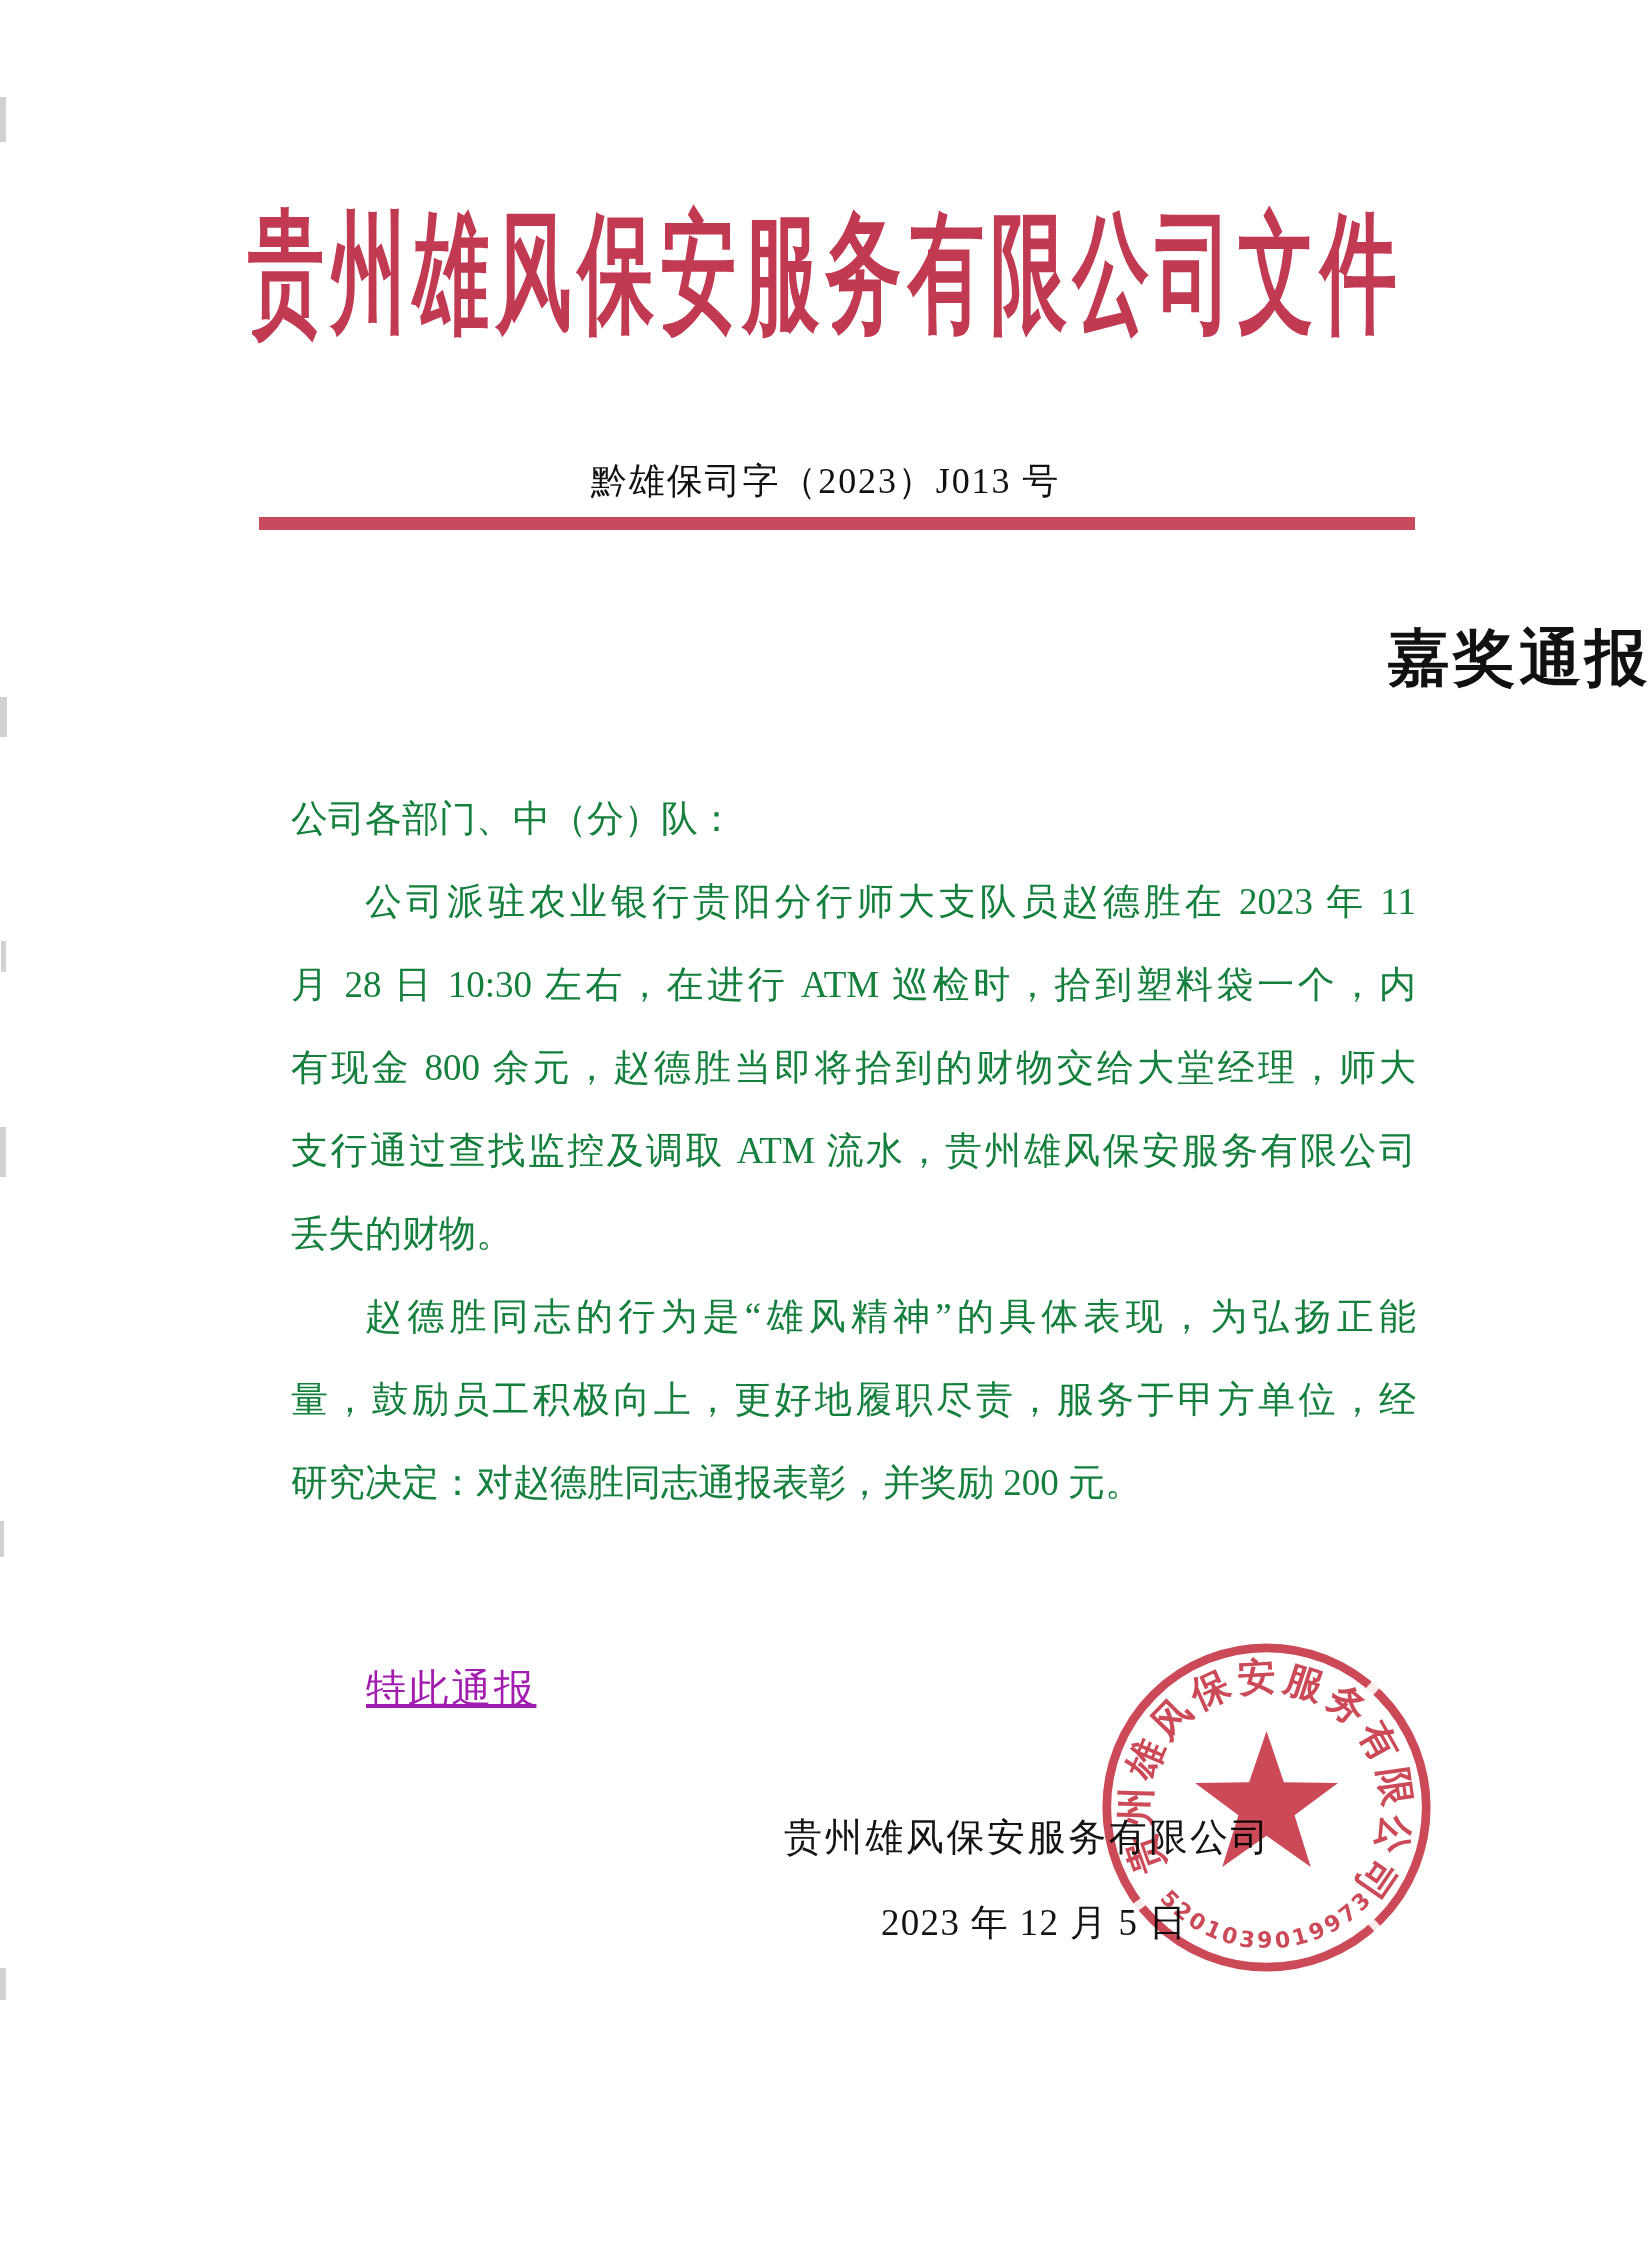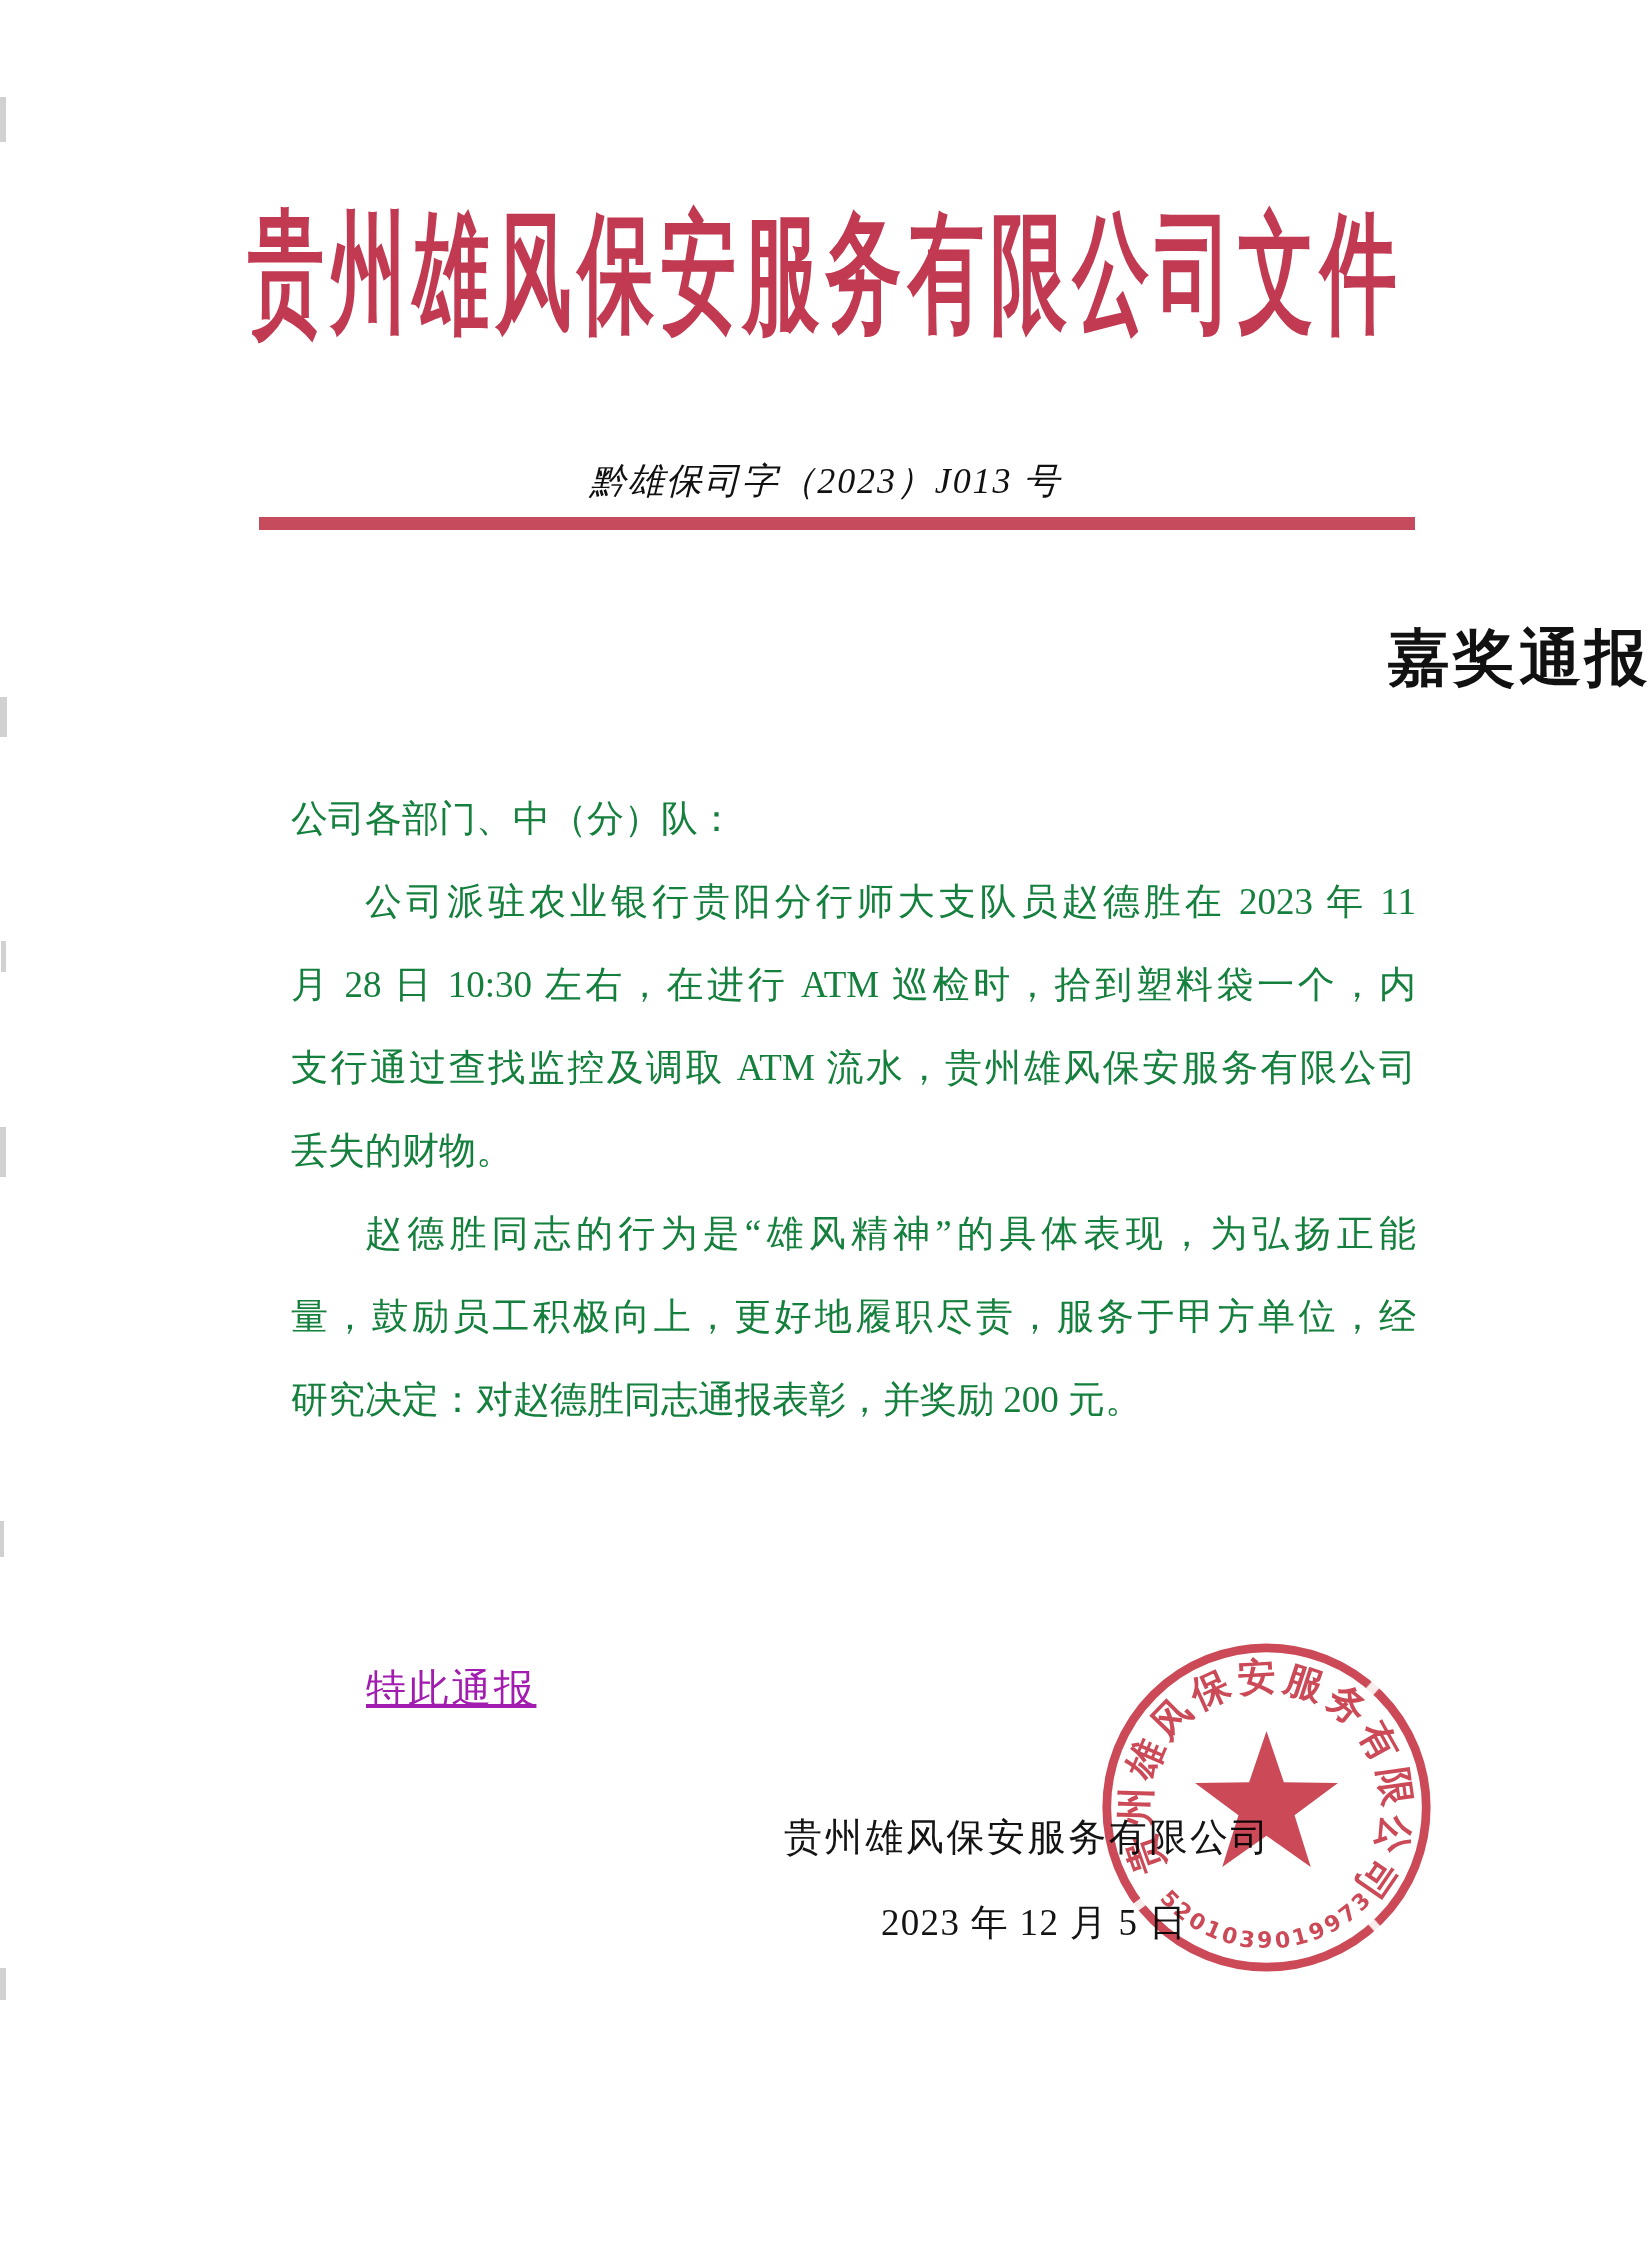--- a/index.html
+++ b/index.html
@@ -30,21 +30,20 @@
     transform:scaleY(1.72);transform-origin:top center;
     white-space:nowrap;
   }
 
   .doc-number{
     position:absolute;top:457px;left:0;right:0;
     text-align:center;
     font-size:36px;letter-spacing:1.9px;
     color:#111;
     white-space:nowrap;
-    font-style:italic;
   }
 
   .red-line{
     position:absolute;top:517px;left:259px;width:1156px;height:13px;
     background:var(--line-red);
   }
 
   .title{
     position:absolute;top:616px;left:0;right:0;
     text-align:right;
@@ -116,20 +115,21 @@
   <div class="doc-number">黔雄保司字（2023）J013 号</div>
 
   <div class="red-line"></div>
 
   <div class="title">嘉奖通报</div>
 
   <div class="body-text">
     <div class="line">公司各部门、中（分）队：</div>
     <div class="line justify indent">公司派驻农业银行贵阳分行师大支队员赵德胜在 2023 年 11</div>
     <div class="line justify">月 28 日 10:30 左右，在进行 ATM 巡检时，拾到塑料袋一个，内</div>
+    <div class="line justify">有现金 800 余元，赵德胜当即将拾到的财物交给大堂经理，师大</div>
     <div class="line justify">支行通过查找监控及调取 ATM 流水，贵州雄风保安服务有限公司</div>
     <div class="line">丢失的财物。</div>
     <div class="line justify indent">赵德胜同志的行为是“雄风精神”的具体表现，为弘扬正能</div>
     <div class="line justify">量，鼓励员工积极向上，更好地履职尽责，服务于甲方单位，经</div>
     <div class="line">研究决定：对赵德胜同志通报表彰，并奖励 200 元。</div>
   </div>
 
   <div class="closing">特此通报</div>
 
   <div class="signature">贵州雄风保安服务有限公司</div>

